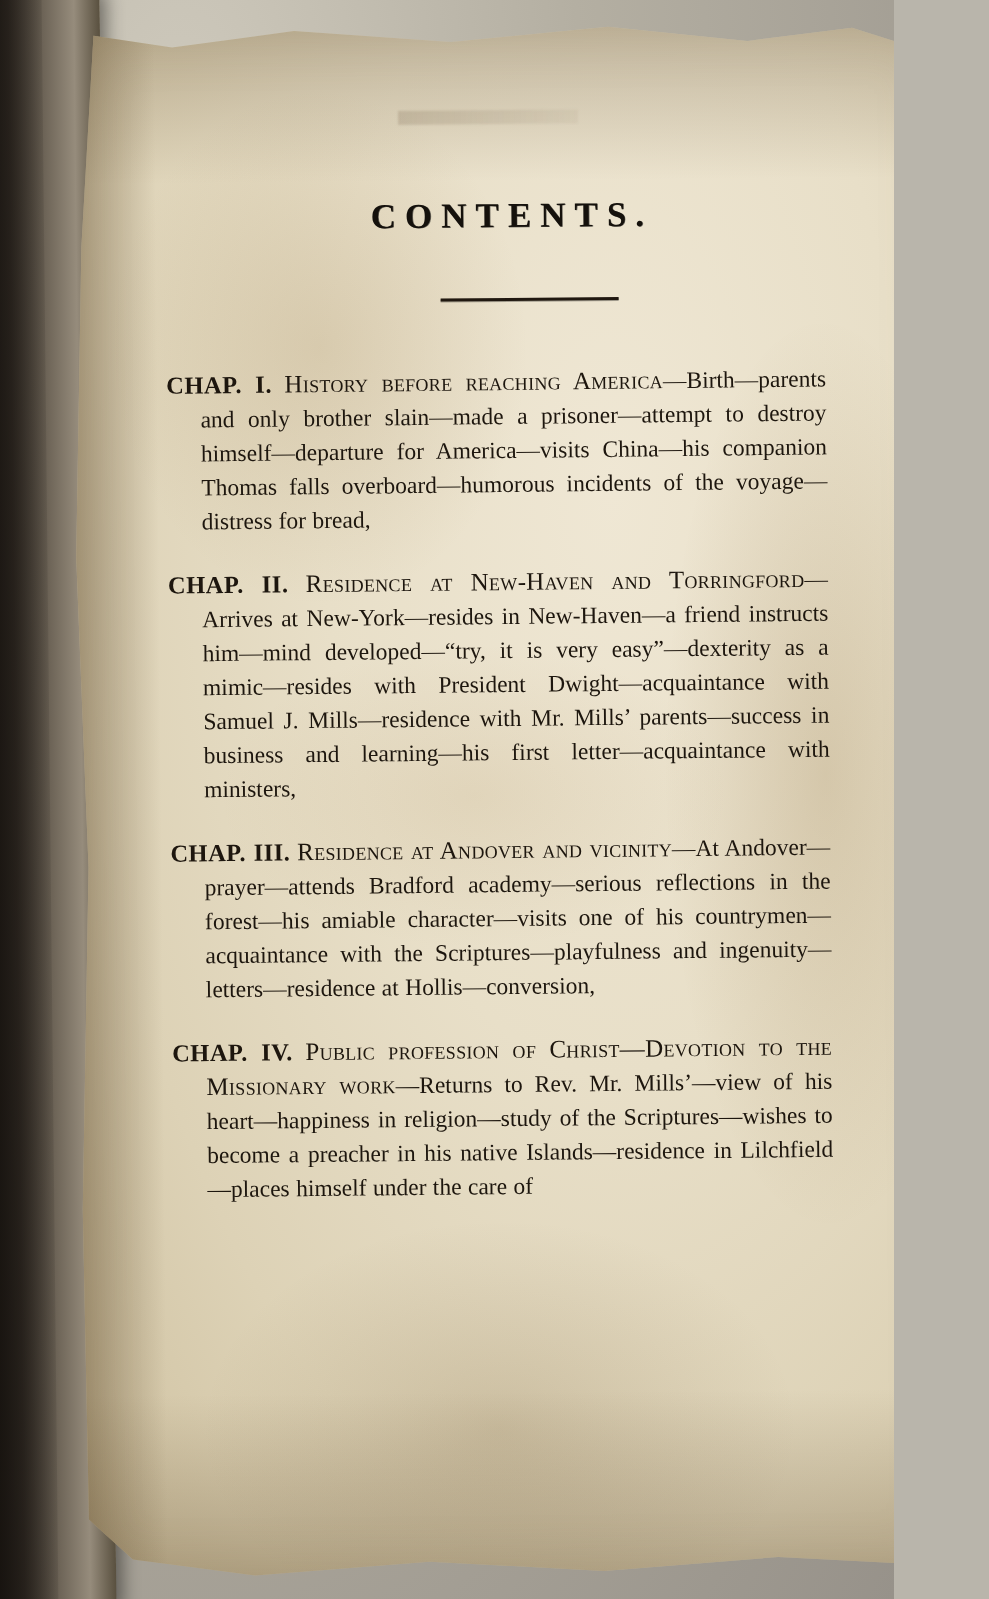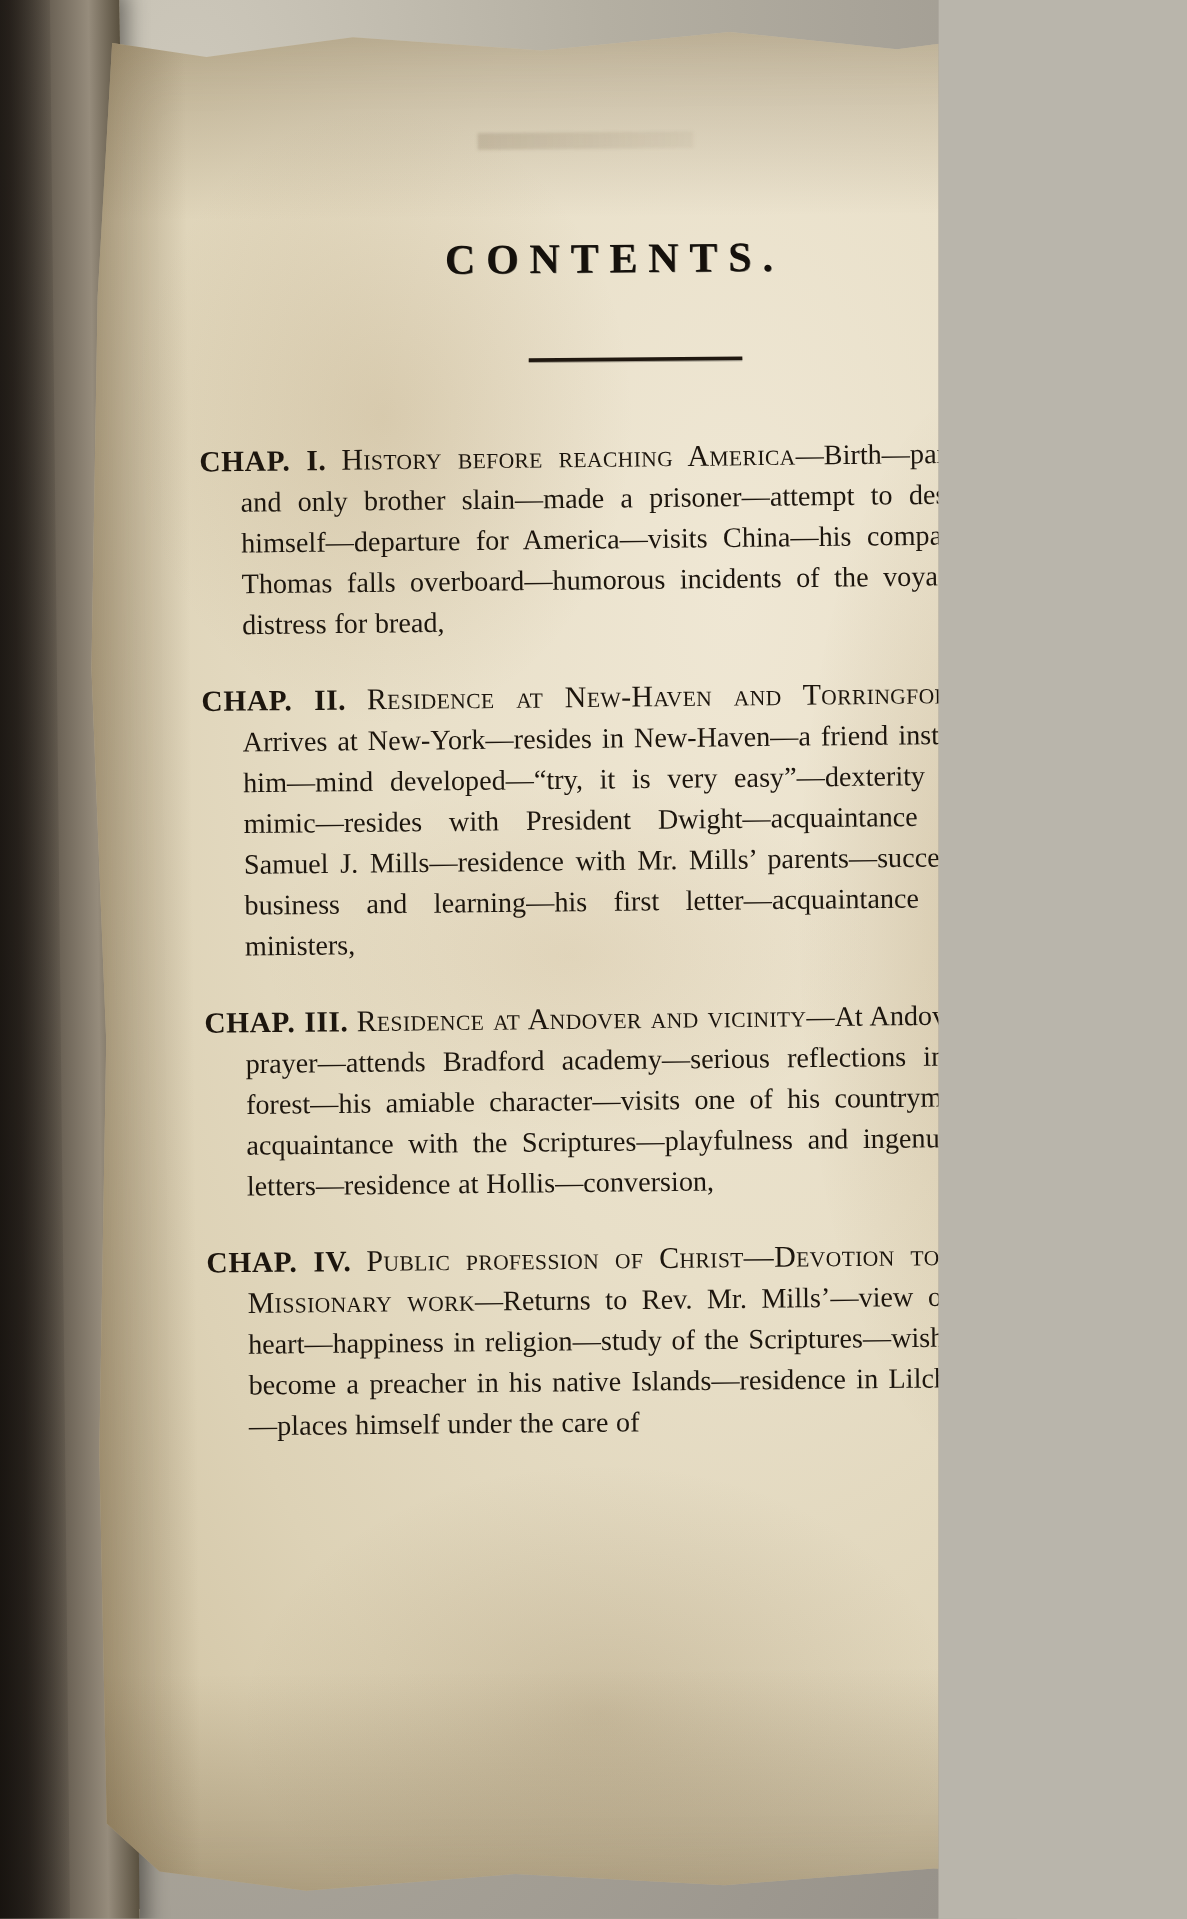--- a/index.html
+++ b/index.html
@@ -2,21 +2,21 @@
 <html><head>
 <meta charset="utf-8">
 <style>
   html, body {
     margin: 0;
     padding: 0;
     background: #b9b5ab;
   }
   #page {
     position: relative;
-    width: 782px;
+    width: 894px;
     height: 1599px;
     overflow: hidden;
     background: #9c978c;
     font-family: "Liberation Serif", serif;
   }
 
   
   .backdrop {
     position: absolute;
     inset: 0;

